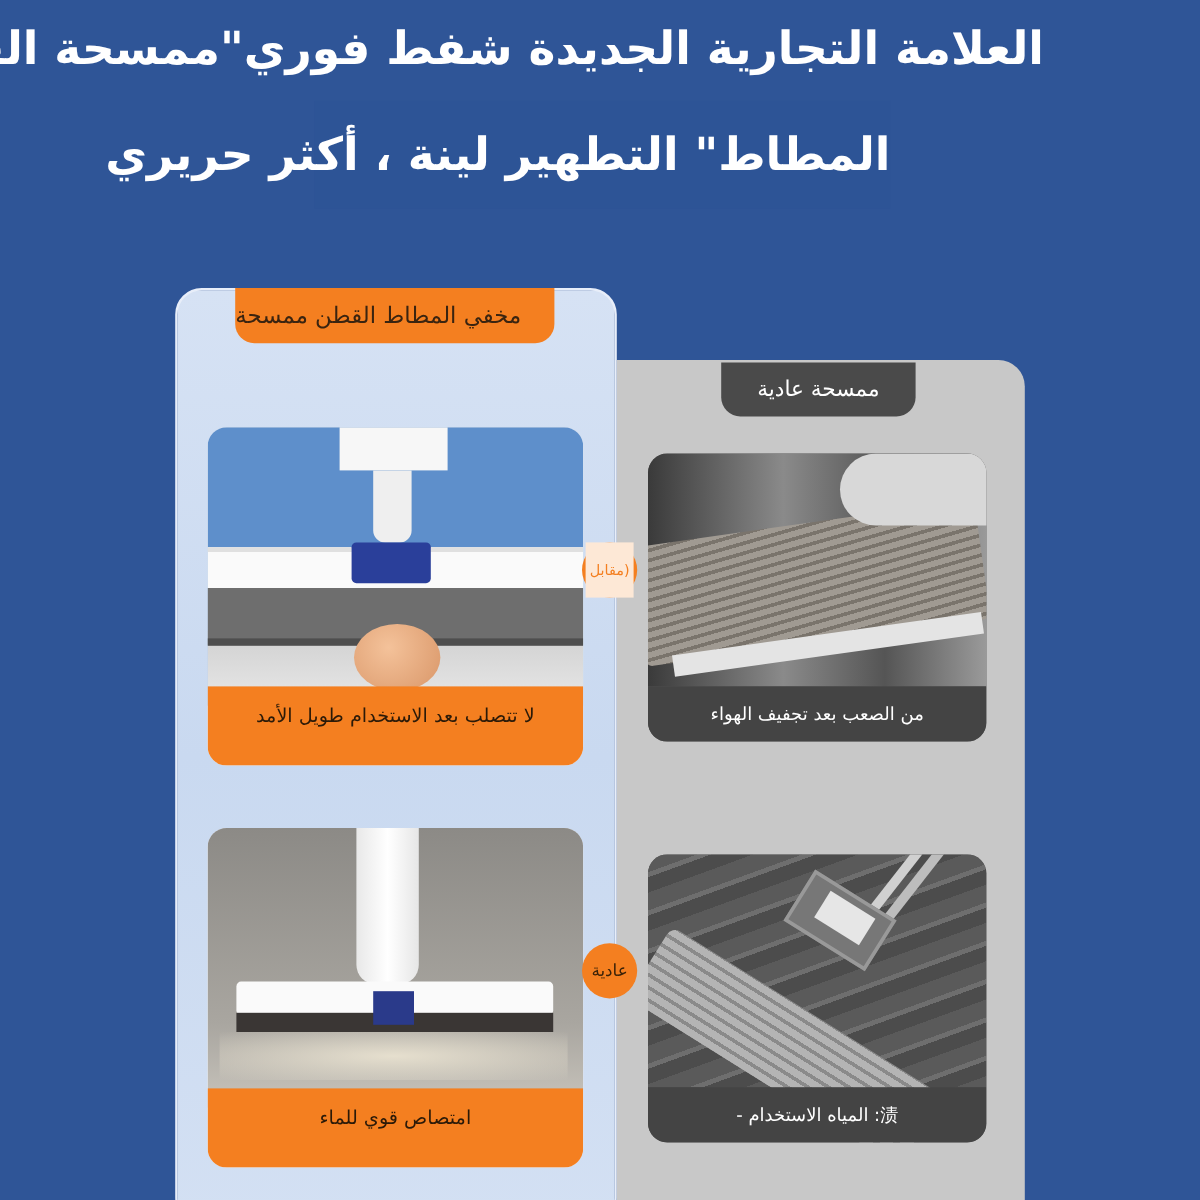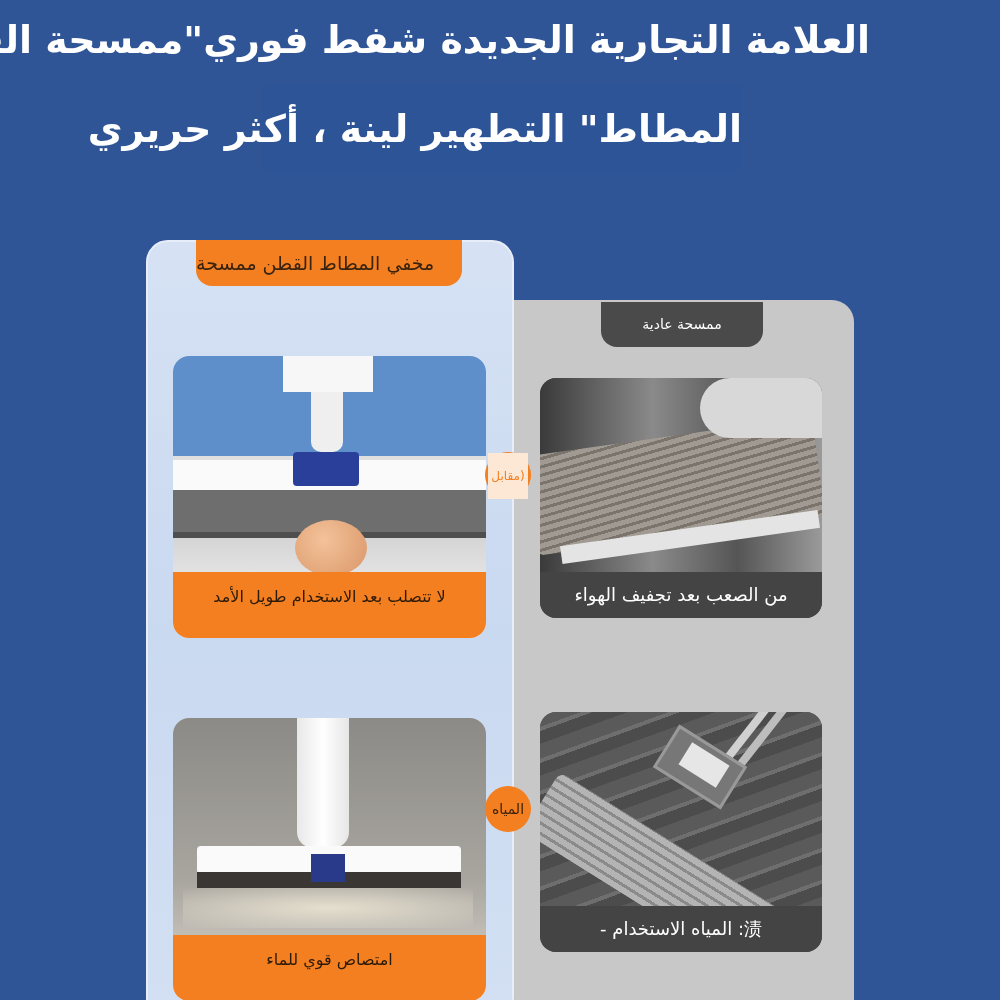--- a/index.html
+++ b/index.html
@@ -7,31 +7,31 @@
   body { background: #2f5597; font-family: "DejaVu Sans", sans-serif; position: relative; }
 
   .title-line { position: absolute; color: #fff; font-weight: bold; direction: rtl; text-align: center; white-space: nowrap; }
   .title-1 { left: 150px; top: 12px; width: 720px; font-size: 38px; line-height: 56px; }
   .title-2 { left: 262px; top: 84px; width: 480px; height: 90px; font-size: 38px; line-height: 90px; background: #2d5496; }
 
   .panel-left { position: absolute; left: 146px; top: 240px; width: 368px; height: 780px; border-radius: 22px; background: linear-gradient(180deg, #d6e2f4 0%, #c9d9f0 50%, #d3e0f3 100%); border: 2px solid #e8eef9; }
   .panel-right { position: absolute; left: 514px; top: 300px; width: 340px; height: 720px; border-radius: 0 22px 0 0; background: #c8c8c8; }
 
   .tab-orange { position: absolute; left: 196px; top: 240px; width: 266px; height: 46px; background: #f47f20; border-radius: 0 0 16px 16px; color: #3a2410; font-size: 19px; line-height: 46px; text-align: left; direction: rtl; }
-  .tab-gray { position: absolute; left: 601px; top: 302px; width: 162px; height: 45px; background: #4a4a4a; border-radius: 0 0 16px 16px; color: #fff; font-size: 14px; line-height: 45px; text-align: center; direction: rtl; }
+  .tab-gray { position: absolute; left: 601px; top: 302px; width: 162px; height: 45px; background: #4a4a4a; border-radius: 0 0 16px 16px; color: #fff; font-size: 18px; line-height: 45px; text-align: center; direction: rtl; }
 
   .card { position: absolute; border-radius: 16px; overflow: hidden; }
   .card-l1 { left: 173px; top: 356px; width: 313px; height: 282px; background: #f2f2f2; }
-  .card-l2 { left: 173px; top: 690px; width: 313px; height: 283px; background: #f2f2f2; margin-top: 28px; }
+  .card-l2 { left: 173px; top: 690px; width: 313px; height: 283px; background: #f2f2f2; }
   .card-r1 { left: 540px; top: 378px; width: 282px; height: 240px; background: #555; }
   .card-r2 { left: 540px; top: 712px; width: 282px; height: 240px; background: #555; }
 
   .caption { position: absolute; left: 0; right: 0; bottom: 0; direction: rtl; text-align: center; }
   .caption-orange { background: #f47f20; color: #2b1a08; height: 66px; line-height: 50px; font-size: 16px; }
-  .caption-gray { background: #444; color: #fff; height: 46px; line-height: 46px; font-size: 18px; }
+  .caption-gray { background: #444; color: #fff; height: 46px; line-height: 46px; font-size: 15px; }
 
   
   .img-l1 { position: absolute; left: 0; top: 0; width: 100%; height: 232px; background: #5e8fcb; }
   .img-l1 .floor { position: absolute; left: 0; right: 0; top: 170px; height: 62px; background: linear-gradient(#d0d0d0, #e8e8e8); }
   .img-l1 .bar-white { position: absolute; left: 0; right: 0; top: 100px; height: 34px; background: #fafafa; border-top: 4px solid #e0e0e0; }
   .img-l1 .bar-gray { position: absolute; left: 0; right: 0; top: 134px; height: 48px; background: #6e6e6e; border-bottom: 6px solid #4e4e4e; }
   .img-l1 .handle { position: absolute; left: 110px; top: 0; width: 90px; height: 36px; background: #f7f7f7; }
   .img-l1 .neck { position: absolute; left: 138px; top: 36px; width: 32px; height: 60px; background: #efefef; border-radius: 0 0 10px 10px; }
   .img-l1 .joint { position: absolute; left: 120px; top: 96px; width: 66px; height: 34px; background: #2a3f9a; border-radius: 4px; }
   .img-l1 .egg { position: absolute; left: 122px; top: 164px; width: 72px; height: 56px; border-radius: 50%; background: radial-gradient(circle at 40% 35%, #f4c29a, #d99668); }
@@ -113,13 +113,13 @@
     <div class="pole"></div>
     <div class="pole2"></div>
     <div class="roller"></div>
     <div class="bracket"></div>
     <div class="label"></div>
   </div>
   <div class="caption caption-gray">渍: المياه الاستخدام -</div>
 </div>
 
 <div class="vs-badge vs-1"><span>(مقابل</span></div>
-<div class="vs-badge vs-2">المياه</div>
+<div class="vs-badge vs-2">عادية</div>
 
 </body></html>

